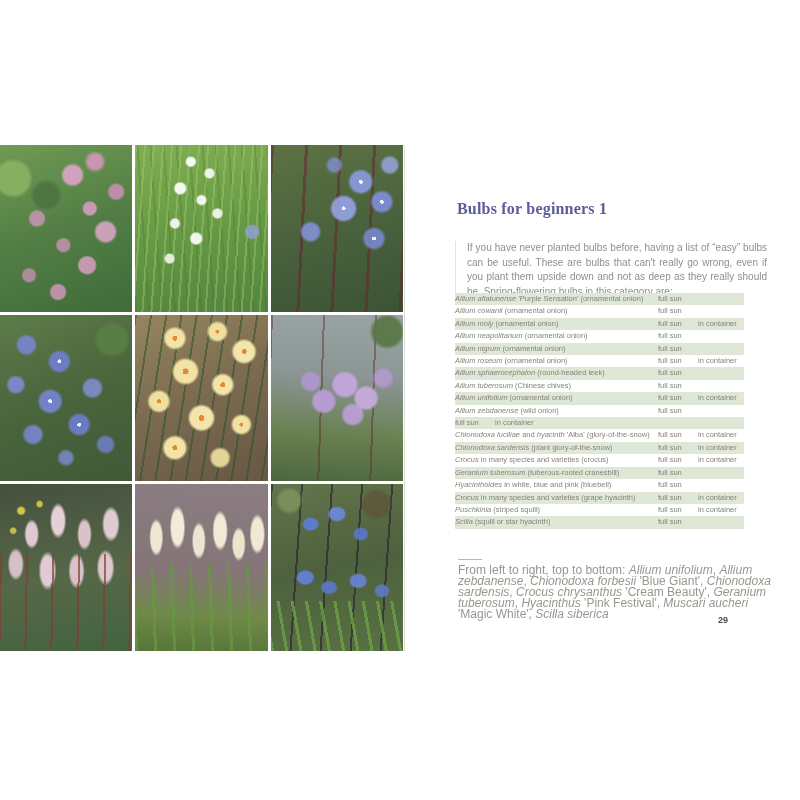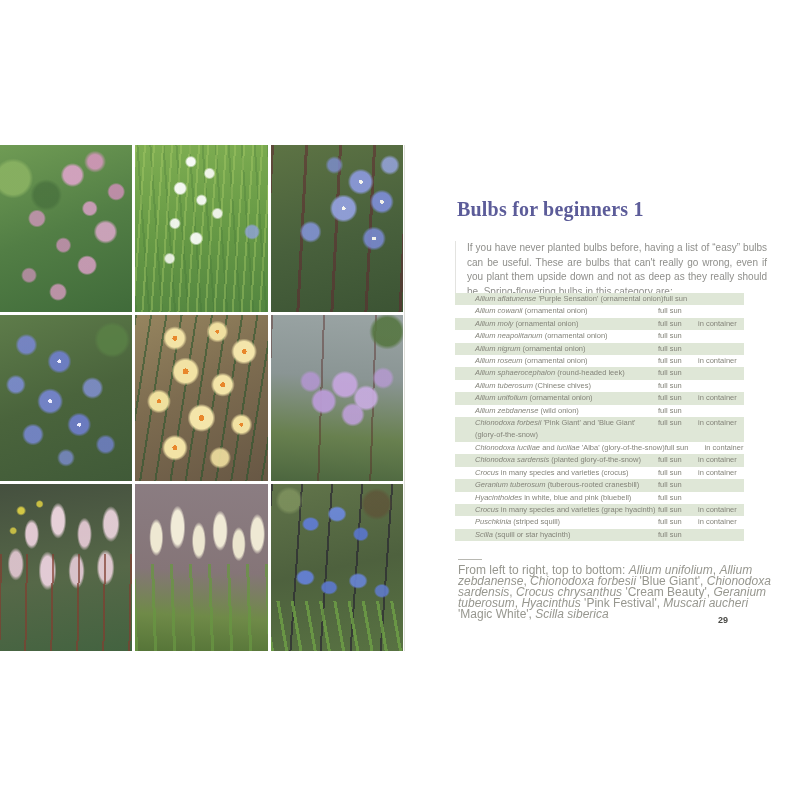--- a/index.html
+++ b/index.html
@@ -130,31 +130,31 @@
     radial-gradient(circle at 14% 10%, rgba(150,170,110,.5) 0 10px, transparent 14px),
     repeating-linear-gradient(94deg, rgba(34,28,46,.6) 0 2px, rgba(0,0,0,0) 2px 30px),
     linear-gradient(168deg,#61744a 0%,#4e613e 50%,#587242 100%);}
   .p9::after{height:30%;
     background:repeating-linear-gradient(80deg, rgba(110,160,70,.8) 0 3px, rgba(0,0,0,0) 3px 14px);}
 
   #gutter-line{position:absolute;left:404px;top:145px;width:1px;height:506px;background:#ddddd8;}
 
   
   #page-title{position:absolute;left:457px;top:199px;margin:0;
-    font-family:"Liberation Serif",serif;font-weight:bold;font-size:20px;line-height:20px;
+    font-family:"Liberation Serif",serif;font-weight:bold;font-size:16px;line-height:20px;
     color:#5c5c99;letter-spacing:0.2px;}
 
   #intro{position:absolute;left:455px;top:231px;width:300px;
     border-left:1px solid #e3e3e0;padding-left:11px;
     font-size:10px;line-height:14.5px;color:#8f8f8b;text-align:justify;}
 
   #bulb-table{position:absolute;left:455px;top:293px;width:289px;font-size:7.5px;color:#84847a;}
   .trow{display:flex;align-items:flex-start;min-height:12.4px;line-height:12.4px;}
   .trow.shaded{background:#dfe7d7;}
-  .tname{flex:0 0 203px;padding-left:20px;box-sizing:border-box;}
+  .tname{flex:0 0 203px;padding-left:0;box-sizing:border-box;}
   .tline{white-space:nowrap;}
   .tsun{flex:0 0 40px;}
   .tcont{flex:1;}
   .it{font-style:italic;}
 
   #caption-rule{position:absolute;left:458px;top:559px;width:24px;height:0;border-top:1px solid #b8b8b2;}
   #photo-caption{position:absolute;left:458px;top:565px;width:316px;margin:0;
     font-size:12px;line-height:11px;color:#97978f;}
 
   #page-number{position:absolute;left:700px;top:615px;width:46px;text-align:center;
@@ -248,37 +248,33 @@
         <div class="tcont">in container</div>
       </div>
       <div class="trow">
         <div class="tname">
           <div class="tline"><span class="it">Allium zebdanense</span><span> (wild onion)</span></div>
         </div>
         <div class="tsun">full sun</div>
         <div class="tcont"></div>
       </div>
       <div class="trow shaded">
-        <div class="tname">
-          <div class="tline"><span class="it">Chionodoxa forbesii</span><span> 'Pink Giant' and 'Blue Giant'</span></div>
-          <div class="tline">(glory-of-the-snow)</div>
-        </div>
-        <div class="tsun">full sun</div>
-        <div class="tcont">in container</div>
-      </div>
-      <div class="trow">
-        <div class="tname">
-          <div class="tline"><span class="it">Chionodoxa luciliae</span><span> and </span><span class="it">luciliae</span><span> 'Alba' (glory-of-the-snow)</span></div>
-        </div>
-        <div class="tsun">full sun</div>
-        <div class="tcont">in container</div>
-      </div>
-      <div class="trow shaded">
-        <div class="tname">
-          <div class="tline"><span class="it">Chionodoxa sardensis</span><span> (planted glory-of-the-snow)</span></div>
+        <div class="tsun">full sun</div>
+        <div class="tcont">in container</div>
+      </div>
+      <div class="trow">
+        <div class="tname">
+          <div class="tline"><span class="it">Chionodoxa luciliae</span><span> and </span><span class="it">hyacinth</span><span> 'Alba' (glory-of-the-snow)</span></div>
+        </div>
+        <div class="tsun">full sun</div>
+        <div class="tcont">in container</div>
+      </div>
+      <div class="trow shaded">
+        <div class="tname">
+          <div class="tline"><span class="it">Chionodoxa sardensis</span><span> (plant glory-of-the-snow)</span></div>
         </div>
         <div class="tsun">full sun</div>
         <div class="tcont">in container</div>
       </div>
       <div class="trow">
         <div class="tname">
           <div class="tline"><span class="it">Crocus</span><span> in many species and varieties (crocus)</span></div>
         </div>
         <div class="tsun">full sun</div>
         <div class="tcont">in container</div>

